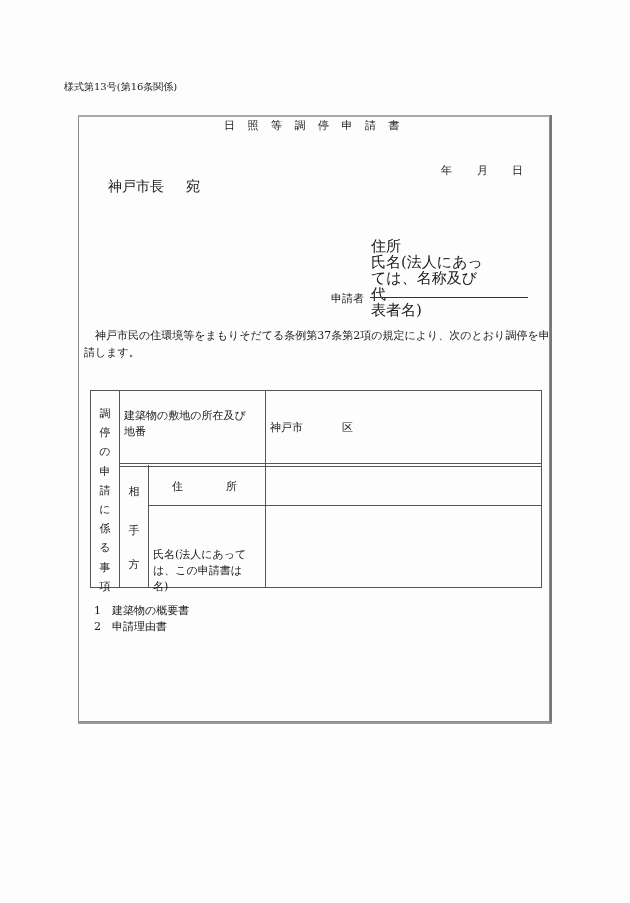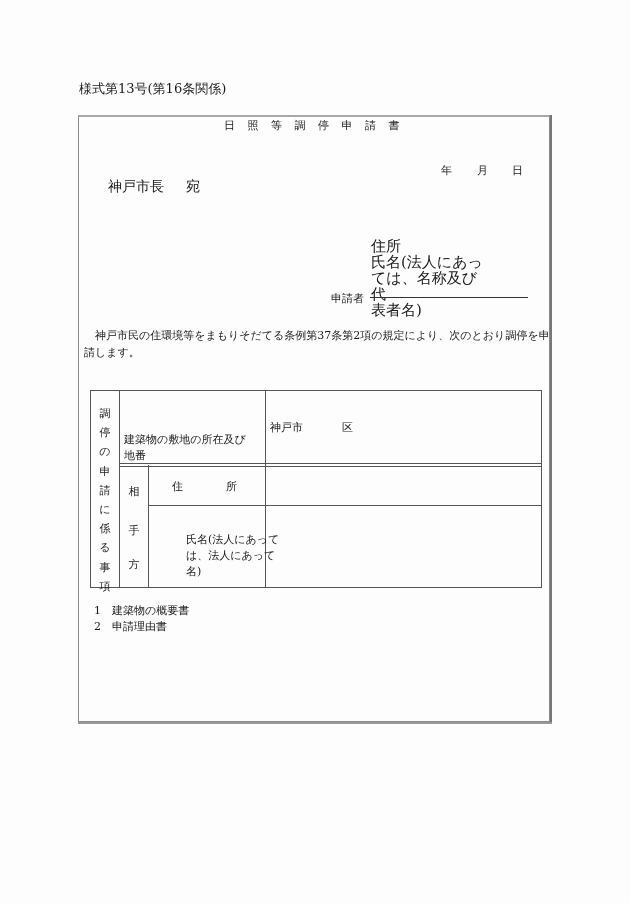--- a/index.html
+++ b/index.html
@@ -11,21 +11,21 @@
     width: 630px;
     height: 903px;
     position: relative;
     font-family: "DejaVu Serif", "Liberation Serif", serif;
     color: #1a1a1a;
     font-size: 11px;
     overflow: hidden;
   }
   .abs { position: absolute; white-space: nowrap; }
 
-  .form-number { left: 79px; top: 80px; font-size: 13px; }
+  .form-number { left: 64px; top: 80px; font-size: 10px; }
 
   .frame {
     position: absolute;
     left: 78px; top: 115px;
     width: 472px; height: 607px;
     border: 1px solid #8a8a8a;
     border-top: 2px solid #a8a8a8;
     box-sizing: border-box;
   }
   .frame-right {
@@ -116,40 +116,40 @@
   <span>の</span>
   <span>申</span>
   <span>請</span>
   <span>に</span>
   <span>係</span>
   <span>る</span>
   <span>事</span>
   <span>項</span>
 </div>
 
-<div class="cell-text" style="left:124px; top:432px; width:140px;font-family:Liberation Mono, monospace;">
+<div class="cell-text" style="left:124px; top:408px; width:140px;font-family:Liberation Mono, monospace;">
   <div>建築物の敷地の所在及び</div>
   <div>地番</div>
 </div>
 <div class="cell-text" style="left:270px; top:420px; width:270px;">
   <span>神戸市</span><span style="margin-left:39px;">区</span>
 </div>
 
 <div class="opp-heading" style="top:484px;">相</div>
 <div class="opp-heading" style="top:523px;">手</div>
 <div class="opp-heading" style="top:557px;">方</div>
 
 <div class="cell-text" style="left:172px; top:479px; width:90px;">
   <span>住</span><span style="margin-left:43px;">所</span>
 </div>
 <div class="cell-text" style="left:266px; top:466px; width:274px; height:39px;"></div>
 
-<div class="cell-text" style="left:153px; top:532px; width:112px;margin-left:33px;">
+<div class="cell-text" style="left:153px; top:547px; width:112px;">
   <div>氏名(法人にあって</div>
-  <div>は、法人にあって</div>
+  <div>は、この申請書は</div>
   <div>名)</div>
 </div>
 <div class="cell-text" style="left:266px; top:506px; width:274px; height:81px;"></div>
 
 <div class="abs attach">
   <div class="item">
     <span class="num">1</span><span>建築物の概要書</span>
   </div>
   <div class="item">
     <span class="num">2</span><span>申請理由書</span>

